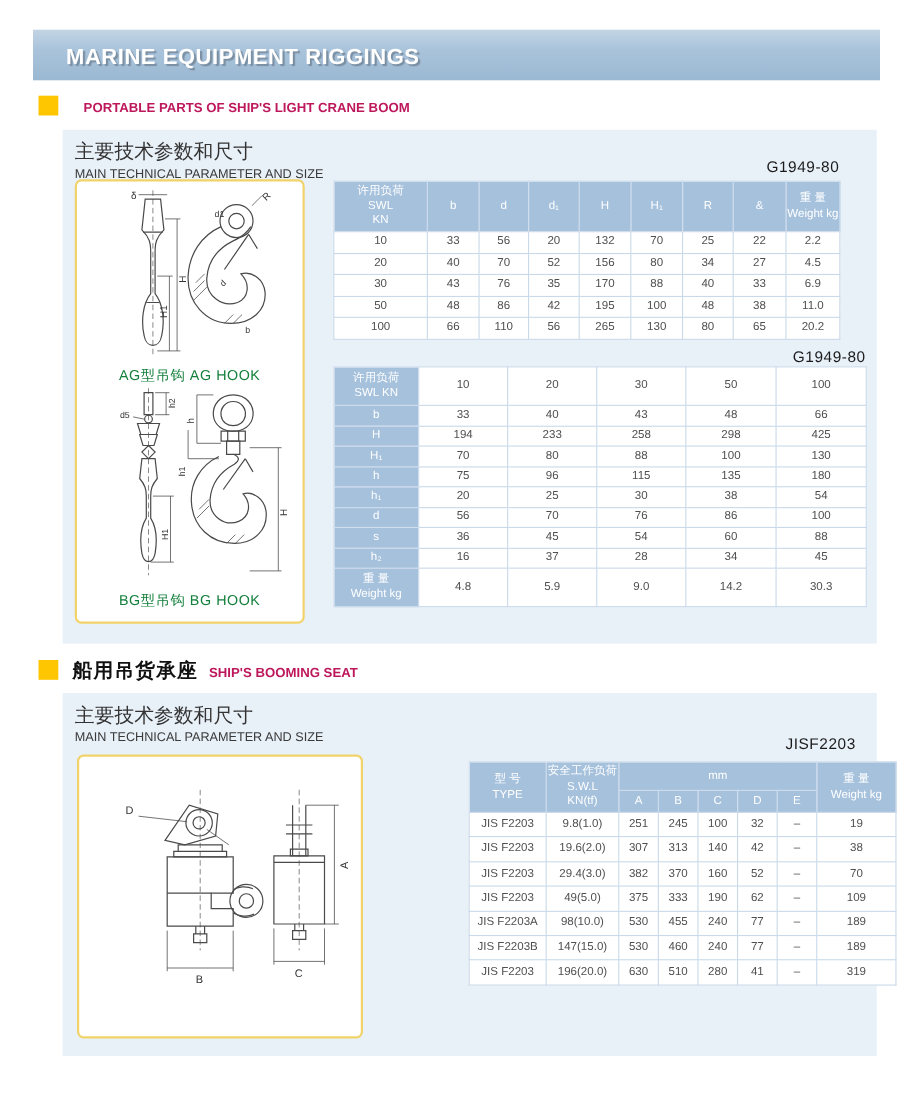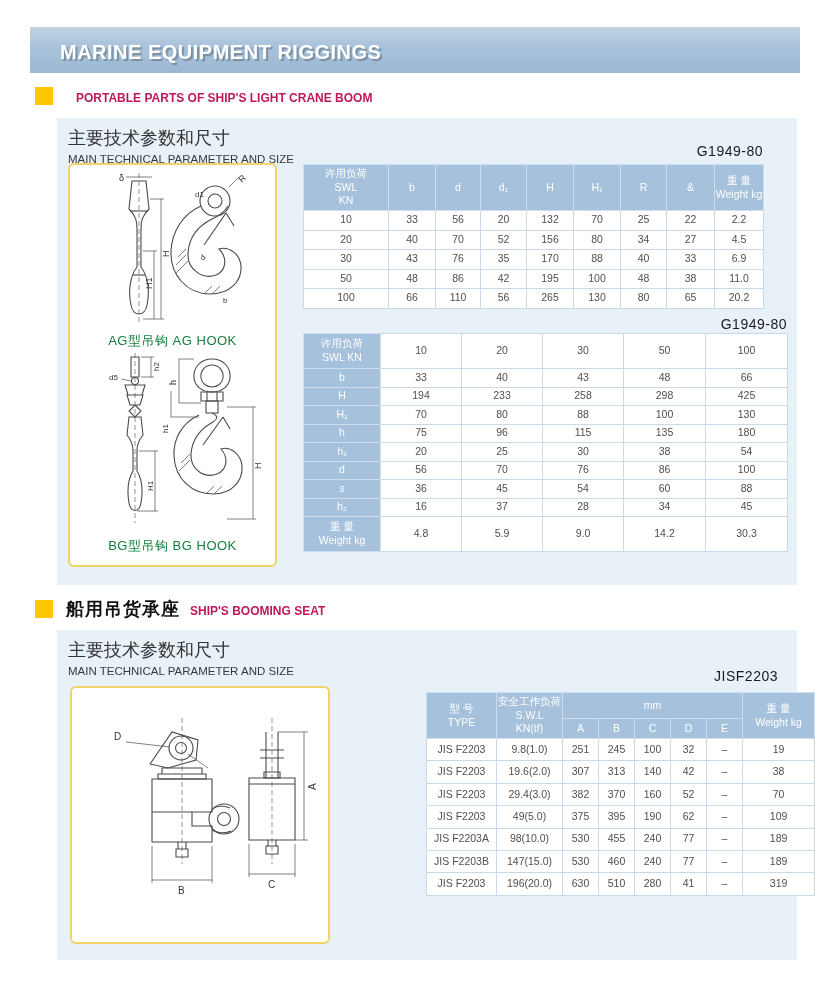--- a/index.html
+++ b/index.html
@@ -444,21 +444,21 @@
             <td>370</td>
             <td>160</td>
             <td>52</td>
             <td>–</td>
             <td>70</td>
           </tr>
           <tr>
             <td>JIS F2203</td>
             <td>49(5.0)</td>
             <td>375</td>
-            <td>395</td>
+            <td>333</td>
             <td>190</td>
             <td>62</td>
             <td>–</td>
             <td>109</td>
           </tr>
           <tr>
             <td>JIS F2203A</td>
             <td>98(10.0)</td>
             <td>530</td>
             <td>455</td>

